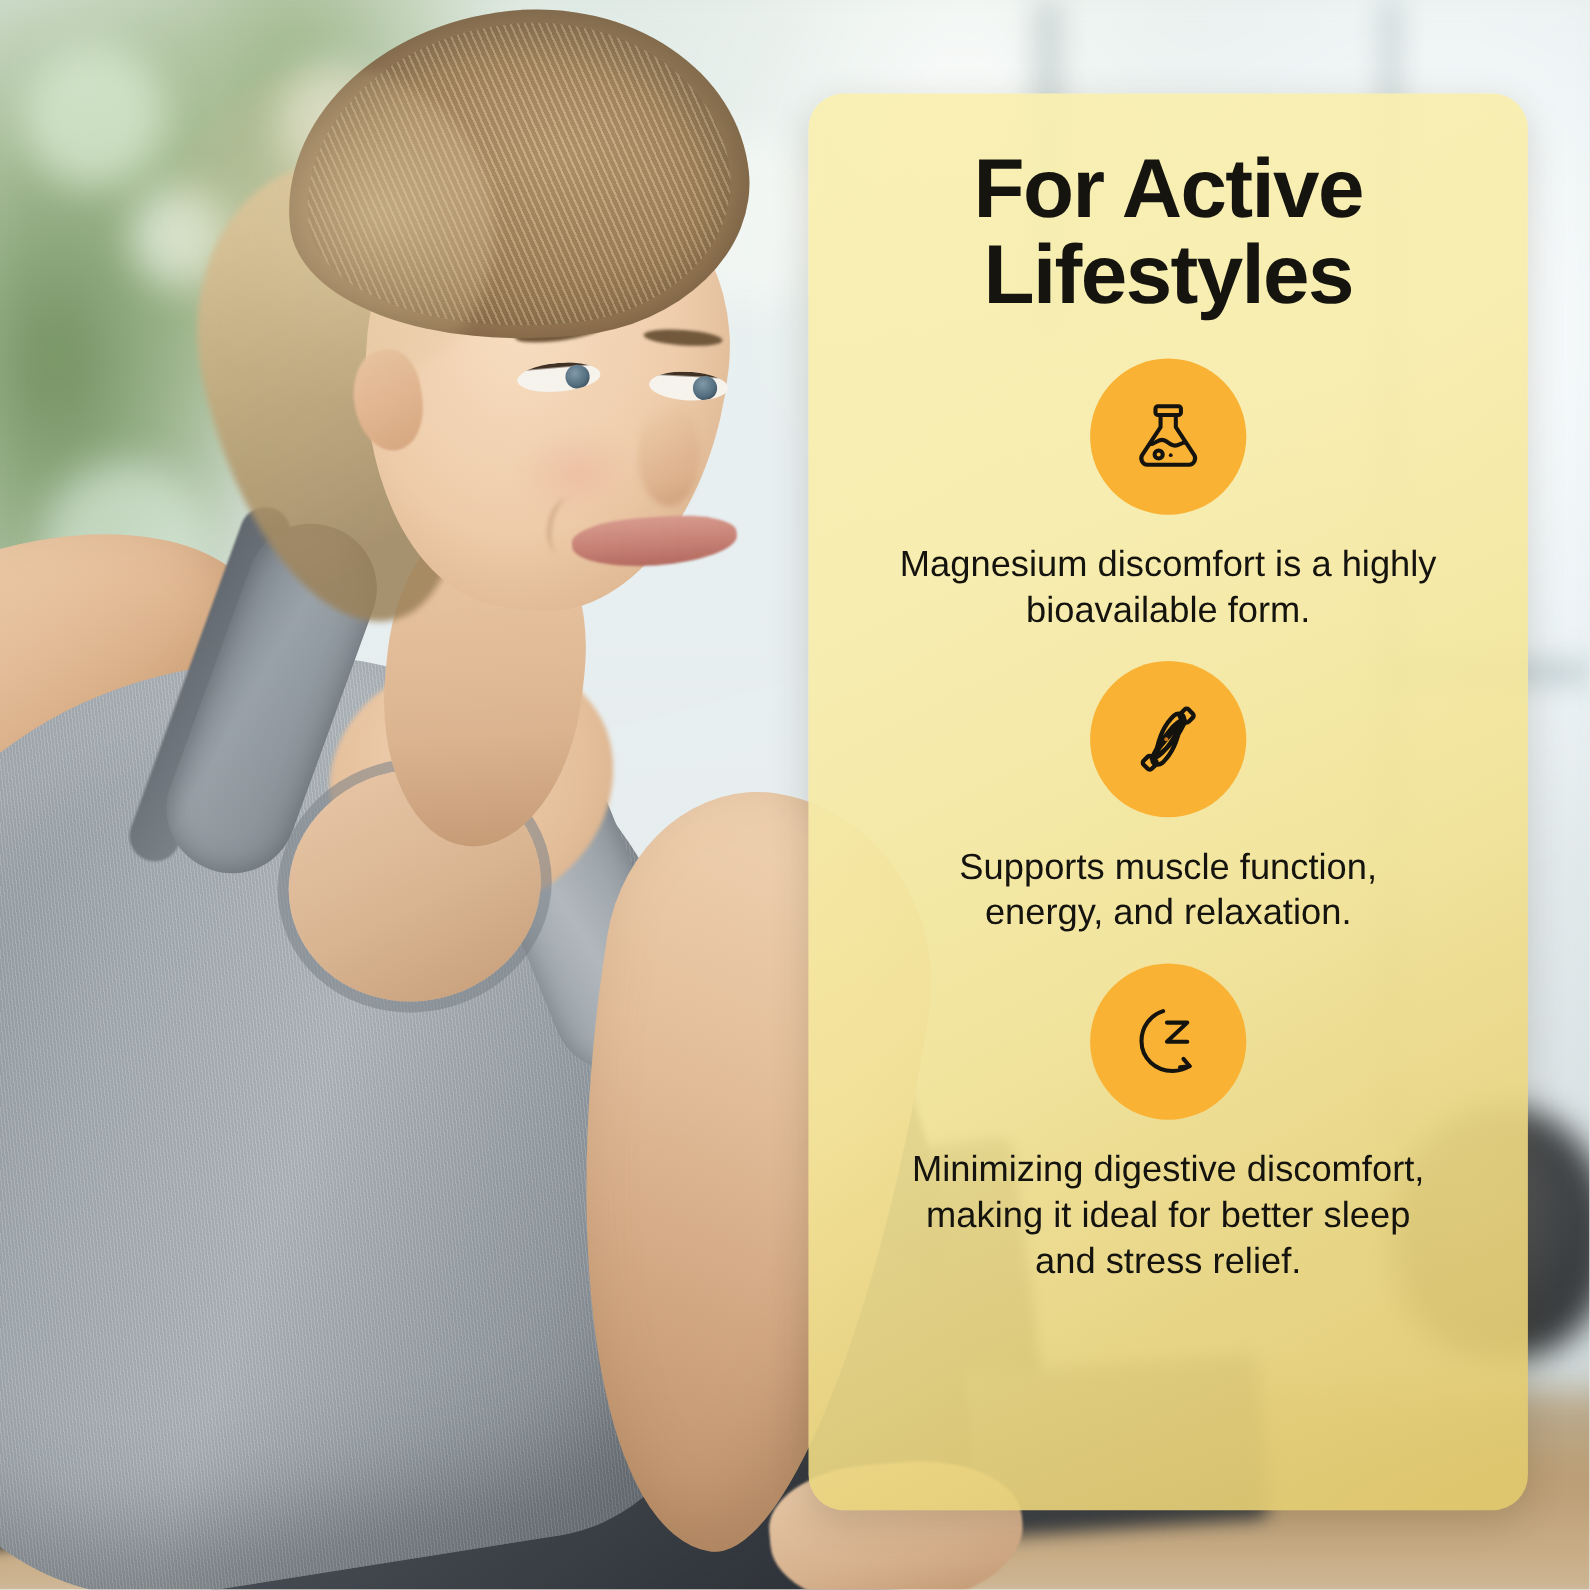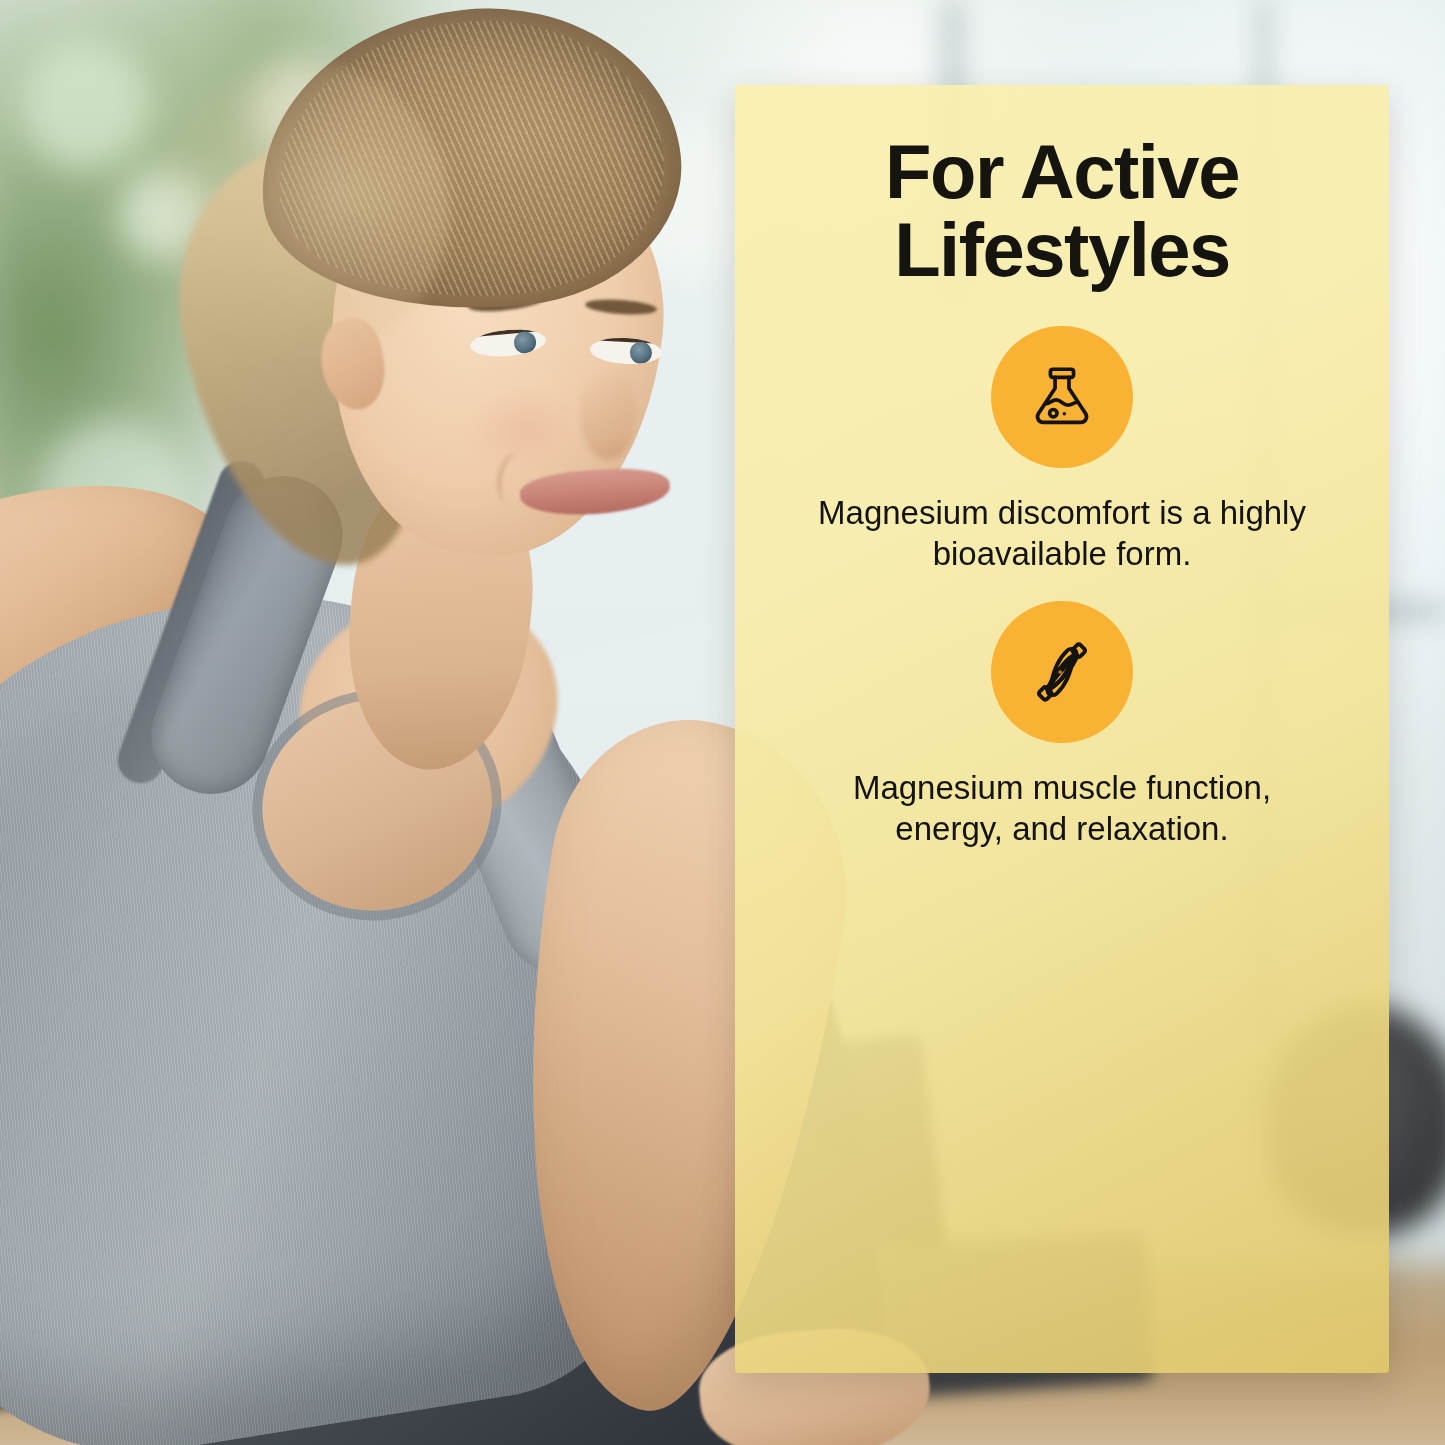--- a/index.html
+++ b/index.html
@@ -384,21 +384,21 @@
     pointer-events: none;
   }
 
   
   .card {
     position: absolute;
     left: 735px;
     top: 85px;
     width: 654px;
     height: 1288px;
-    border-radius: 4px;
+    border-radius: 32px;
     background: linear-gradient(152deg,
                 rgba(249,239,176,0.93) 0%,
                 rgba(248,237,172,0.93) 30%,
                 rgba(243,228,152,0.92) 58%,
                 rgba(233,212,126,0.92) 80%,
                 rgba(224,200,108,0.92) 100%);
     box-shadow: 0 10px 34px rgba(60,52,20,0.18);
     overflow: hidden;
     display: flex;
     flex-direction: column;
@@ -567,21 +567,35 @@
               <rect x="13" y="46" width="9" height="9" rx="2.2" transform="rotate(45 17.5 50.5)"></rect>
               <path d="M45 17C38 23 24 39 19 47"></path>
               <path d="M44.5 16.5c-7 1.5-16 13-22 26.5 2-12 7-23 14-29.5 3-2.5 8-2 8 3z"></path>
               <path d="M19.5 47.5c7-1.5 16-13 22-26.5-2 12-7 23-14 29.5-3 2.5-8 2-8-3z"></path>
               <path d="M41 20c-8 4-17 16-21 25"></path>
               <path d="M24 44c8-4 17-16 21-25"></path>
               <circle cx="30.5" cy="32" r="1.6" fill="#c8761c" stroke="none"></circle>
             </svg>
           </span>
         </div>
-        <div class="feature-text">Magnesium muscle function,
+        <div class="feature-text">Supports muscle function,
 energy, and relaxation.</div>
       </div>
 
+      <div class="feature">
+        <div class="icon-circle">
+          <span>
+            <svg width="74" height="74" viewBox="0 0 64 64" fill="none" stroke="#14130e" stroke-width="3.2" stroke-linecap="round" stroke-linejoin="round">
+              <path d="M28 8c-10 3-17 12.5-17 23.5C11 45 22 55 35.5 55c5 0 9.5-1.4 13.2-3.8"></path>
+              <path d="M44 45.5l4.9 5.8-7.6 0.9"></path>
+              <path d="M31 17h16L31 32h16"></path>
+            </svg>
+          </span>
+        </div>
+        <div class="feature-text">Minimizing digestive discomfort,
+making it ideal for better sleep
+and stress relief.</div>
+      </div>
 
     </div>
   </div>
 
 </div>
 
 </body></html>

